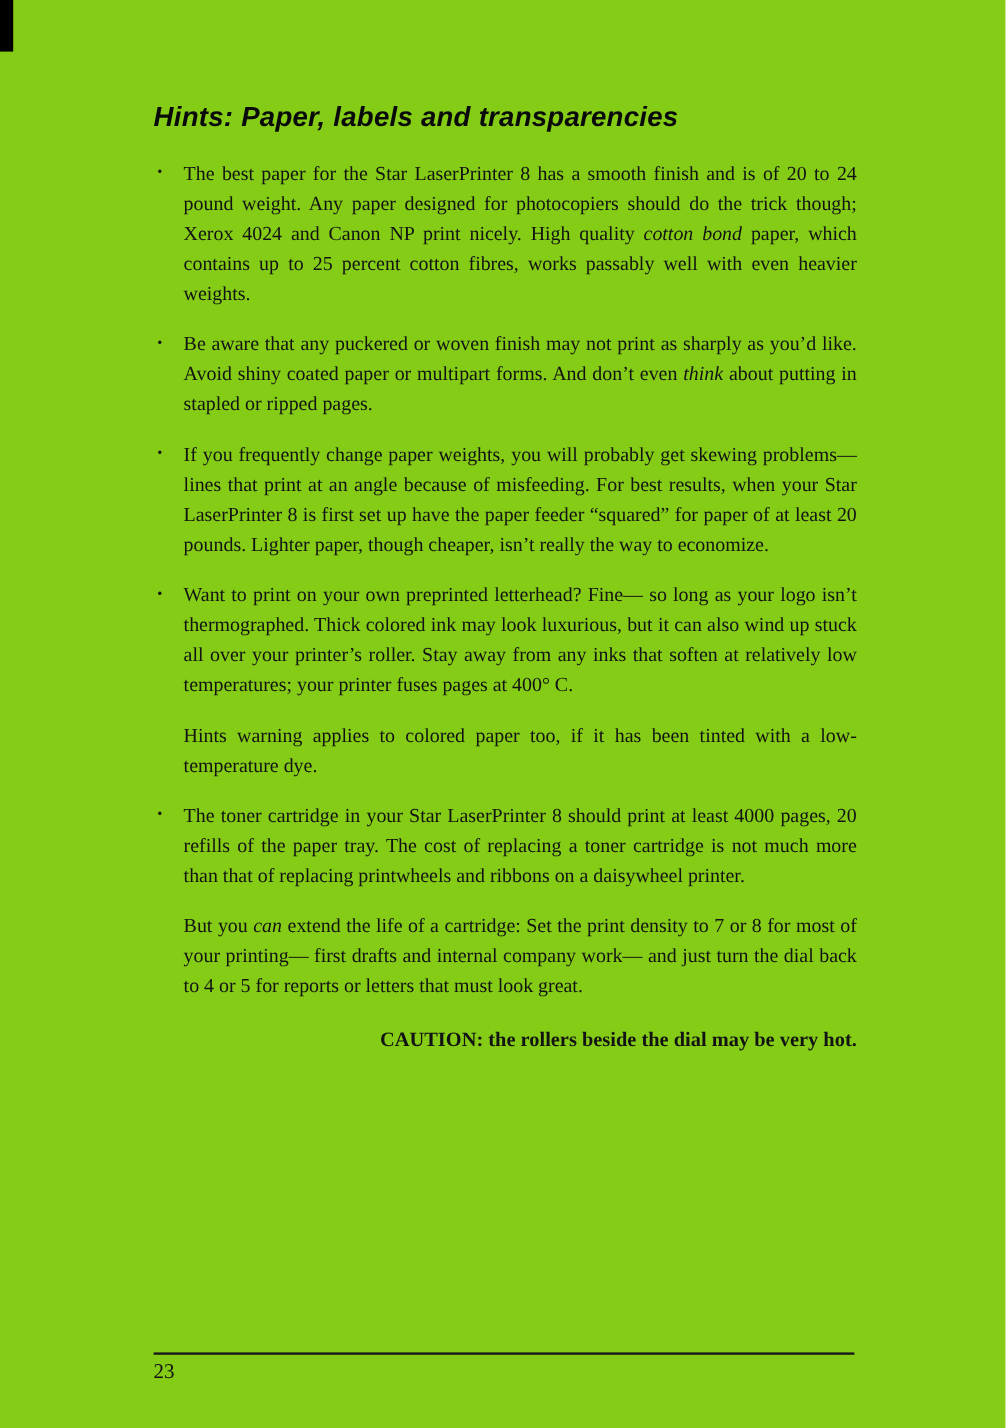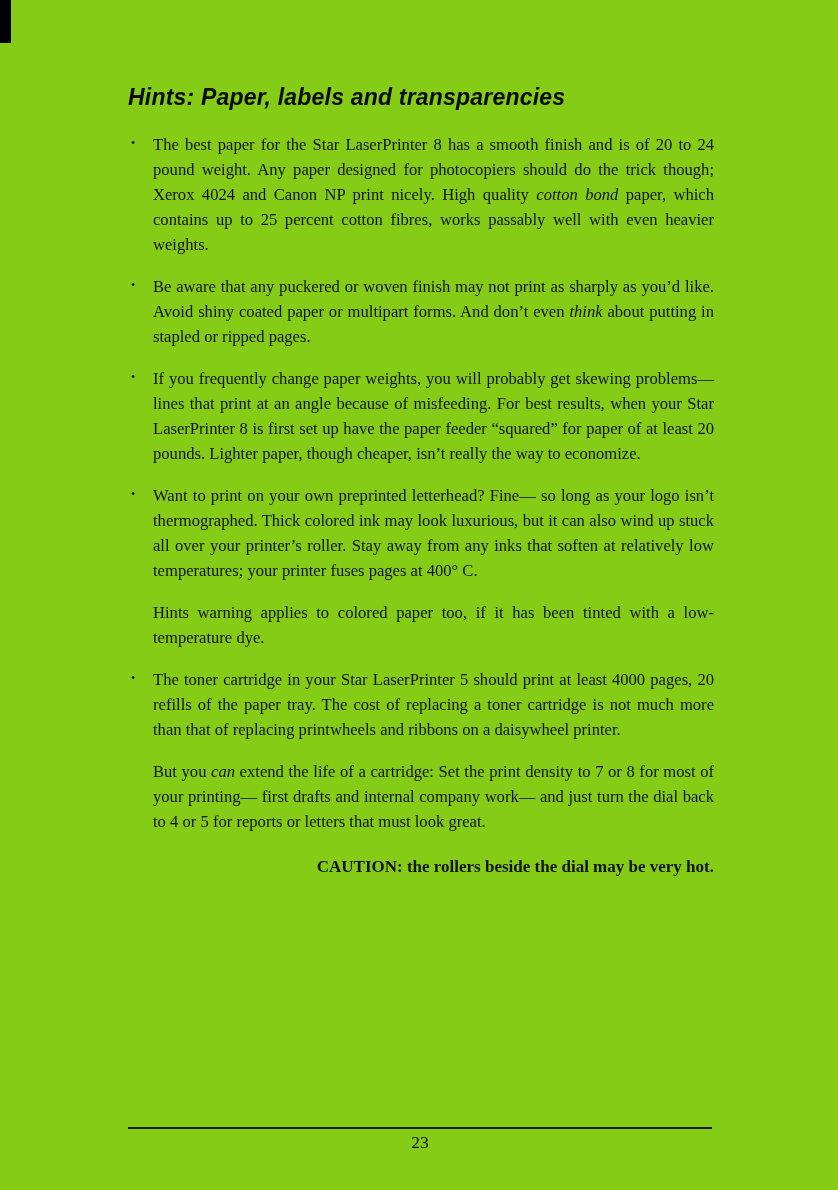--- a/index.html
+++ b/index.html
@@ -69,21 +69,21 @@
     top: 1127px;
     width: 584px;
     height: 2px;
     background: #1a1a1a;
   }
   .pagenum {
     position: absolute;
     left: 128px;
     top: 1132px;
     width: 584px;
-    text-align: center;
+    text-align: left;
     font-size: 17.5px;
     color: #111111;
   }
 </style>
 </head>
 <body>
 
 <div class="page">
 
   <div class="scan-mark"></div>
@@ -112,21 +112,21 @@
       <span class="dot">•</span>
       <p>Want to print on your own preprinted letterhead? Fine— so long as your logo isn’t thermographed. Thick colored ink may look luxurious, but it can also wind up stuck all over your printer’s roller. Stay away from any inks that soften at relatively low temperatures; your printer fuses pages at 400° C.</p>
     </div>
 
     <div class="block">
       <p>Hints warning applies to colored paper too, if it has been tinted with a low-temperature dye.</p>
     </div>
 
     <div class="block bullet">
       <span class="dot">•</span>
-      <p>The toner cartridge in your Star LaserPrinter 5 should print at least 4000 pages, 20 refills of the paper tray. The cost of replacing a toner cartridge is not much more than that of replacing printwheels and ribbons on a daisywheel printer.</p>
+      <p>The toner cartridge in your Star LaserPrinter 8 should print at least 4000 pages, 20 refills of the paper tray. The cost of replacing a toner cartridge is not much more than that of replacing printwheels and ribbons on a daisywheel printer.</p>
     </div>
 
     <div class="block">
       <p><span>But you </span><span class="it">can</span><span> extend the life of a cartridge: Set the print density to 7 or 8 for most of your printing— first drafts and internal company work— and just turn the dial back to 4 or 5 for reports or letters that must look great.</span></p>
     </div>
 
     <div class="block caution">CAUTION: the rollers beside the dial may be very hot.</div>
 
   </div>
 

